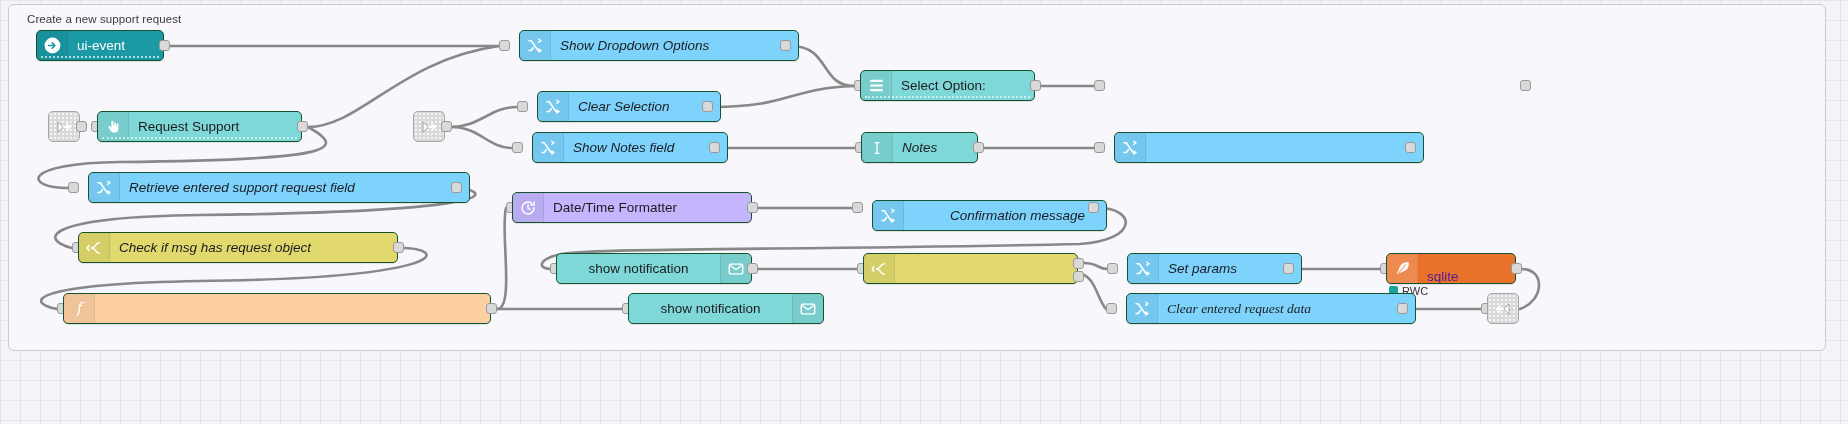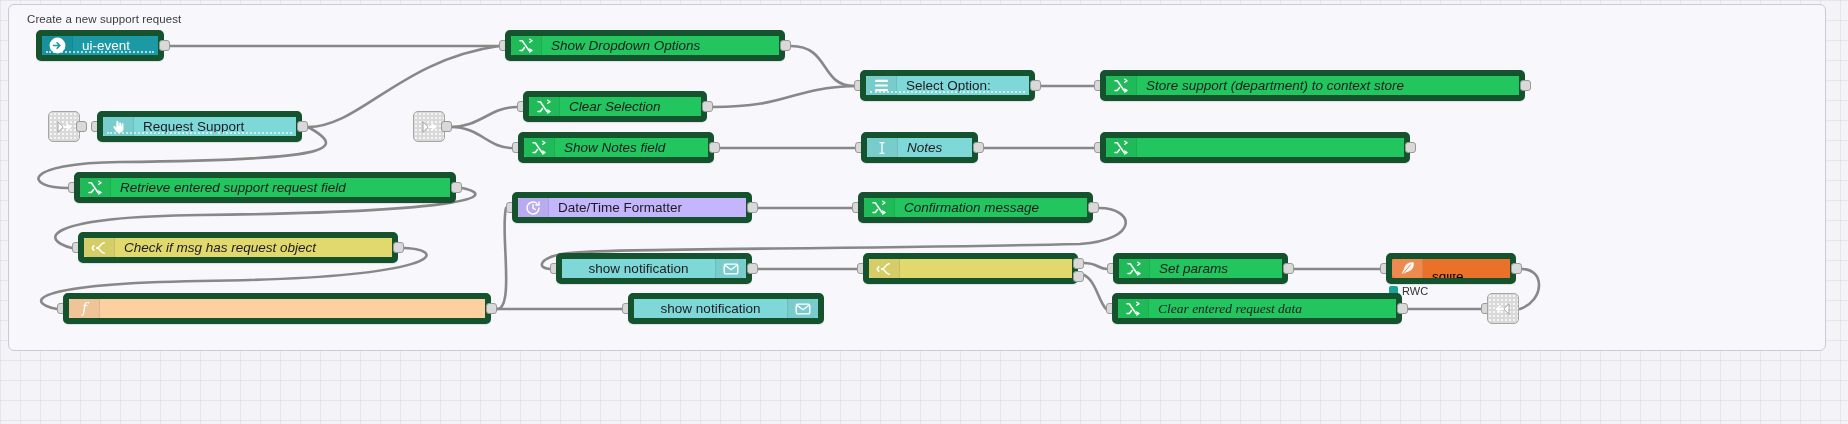--- a/index.html
+++ b/index.html
@@ -21,48 +21,48 @@
   }
   #group-label{
     position:absolute;left:18px;top:8px;font-size:11.5px;color:#3a3a42;
     letter-spacing:.1px;white-space:nowrap;
   }
   svg#wires{position:absolute;inset:0;width:1848px;height:424px;pointer-events:none;}
   svg#wires path{fill:none;stroke:#888;stroke-width:2.6;stroke-linecap:round;}
 
   .node{
     position:absolute;height:31px;border-radius:5px;
-    border:6px solid #14532d;box-sizing:border-box;display:flex;align-items:stretch;
+    border:1px solid #14532d;box-sizing:border-box;display:flex;align-items:stretch;
     box-shadow:0 1px 1px rgba(0,0,0,.10);
   }
   .node .ico{
     width:30px;flex:0 0 30px;display:flex;align-items:center;justify-content:center;
     background:rgba(0,0,0,.055);border-right:1px solid rgba(0,0,0,.07);
     border-radius:4px 0 0 4px;
   }
   .node .ico.right{
     border-right:none;border-left:1px solid rgba(0,0,0,.07);
     border-radius:0 4px 4px 0;
   }
   .node .lbl{
     flex:1 1 auto;display:flex;align-items:center;padding:0 9px;
     font-size:13.5px;color:#1c1c20;white-space:nowrap;overflow:hidden;
   }
   .node .lbl.it{font-style:italic;}
   .node .lbl.ctr{justify-content:center;}
 
-  .c-change{background:#22c55e;}
+  .c-change{background:#7dd3fc;margin-left:14px;}
   .c-switch{background:#e2d96e;}
   .c-func  {background:#fdd0a2;}
   .c-ui    {background:#7fd8d8;}
   .c-uiev  {background:#1b9aa6;}
   .c-uiev .lbl{color:#fff;}
   .c-datetime{background:#c4b5fd;}
   .c-sqlite {background:#e9712a;}
-  .c-sqlite .lbl{color:#000000;font-style:normal;margin-top:15px;}
+  .c-sqlite .lbl{color:#4c1d95;font-style:normal;margin-top:15px;}
 
   .port{
     position:absolute;width:11px;height:11px;border-radius:3px;
     background:#d9d9d9;border:1px solid #999;box-sizing:border-box;
   }
   .linknode{
     position:absolute;width:32px;height:31px;border-radius:5px;
     background:#d9d9d9;border:1px solid #a5a5a5;box-sizing:border-box;
     display:flex;align-items:center;justify-content:center;
     background-image:radial-gradient(rgba(255,255,255,.75) 1px, transparent 1px);
@@ -171,31 +171,20 @@
           <rect x="3" y="10.5" width="18" height="3" rx="1" fill="#fff"></rect>
           <rect x="3" y="17" width="18" height="3" rx="1" fill="#fff"></rect>
         </svg>
     </div>
     <div class="lbl">Select Option:</div>
     <div class="dashed-top" style="border-bottom-color:rgba(255,255,255,.6)"></div>
   </div>
   <div class="port" style="left:1030px;top:80px;"></div>
 
   <div class="port" style="left:1094px;top:80px;"></div>
-  <div class="node c-change" style="left:1100px;top:70px;width:425px;">
-    <div class="ico">
-      <svg class="gly" width="18" height="18" viewBox="0 0 24 24" fill="none" stroke="#fff" stroke-width="2" stroke-linecap="round" stroke-linejoin="round">
-          <path d="M4 5h3l9 13h3"></path>
-          <path d="M4 18h3l3-4"></path>
-          <path d="M17 3l3 2-3 2"></path>
-          <path d="M17 16l3 2-3 2"></path>
-        </svg>
-    </div>
-    <div class="lbl it">Store support (department) to context store</div>
-  </div>
   <div class="port" style="left:1520px;top:80px;"></div>
 
   <div class="linknode" style="left:48px;top:111px;">
     <svg class="gly" width="18" height="18" viewBox="0 0 24 24">
         <path d="M4 5l7 7-7 7z" fill="#fff" stroke="#888" stroke-width="1"></path>
         <path d="M12 12h8" stroke="#fff" stroke-width="2.4" stroke-linecap="round"></path>
         <path d="M16 8l4 4-4 4" stroke="#fff" stroke-width="2.2" fill="none" stroke-linecap="round" stroke-linejoin="round"></path>
       </svg>
   </div>
   <div class="port" style="left:76px;top:121px;"></div>
@@ -317,21 +306,21 @@
           <path d="M20 12a8 8 0 1 1-3.2-6.4"></path>
           <path d="M20 4v4h-4"></path>
           <path d="M12 7.5V12l3 2"></path>
         </svg>
     </div>
     <div class="lbl">Date/Time Formatter</div>
   </div>
   <div class="port" style="left:747px;top:202px;"></div>
 
   <div class="port" style="left:852px;top:202px;"></div>
-  <div class="node c-change" style="left:858px;top:192px;width:235px;">
+  <div class="node c-change" style="left:858px;top:200px;width:235px;gap:37px;">
     <div class="ico">
       <svg class="gly" width="18" height="18" viewBox="0 0 24 24" fill="none" stroke="#fff" stroke-width="2" stroke-linecap="round" stroke-linejoin="round">
           <path d="M4 5h3l9 13h3"></path>
           <path d="M4 18h3l3-4"></path>
           <path d="M17 3l3 2-3 2"></path>
           <path d="M17 16l3 2-3 2"></path>
         </svg>
     </div>
     <div class="lbl it">Confirmation message</div>
   </div>

